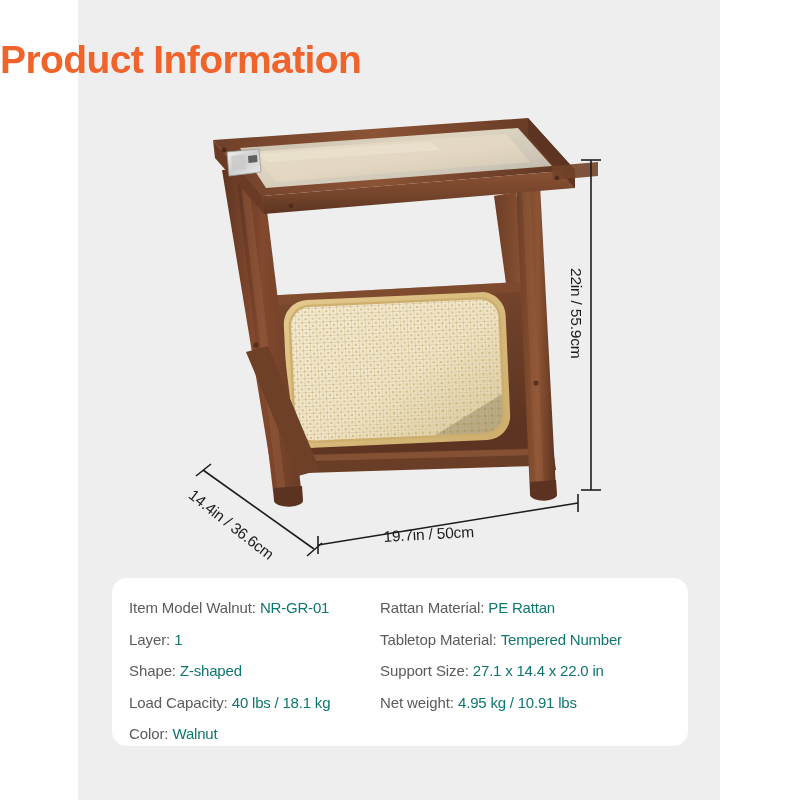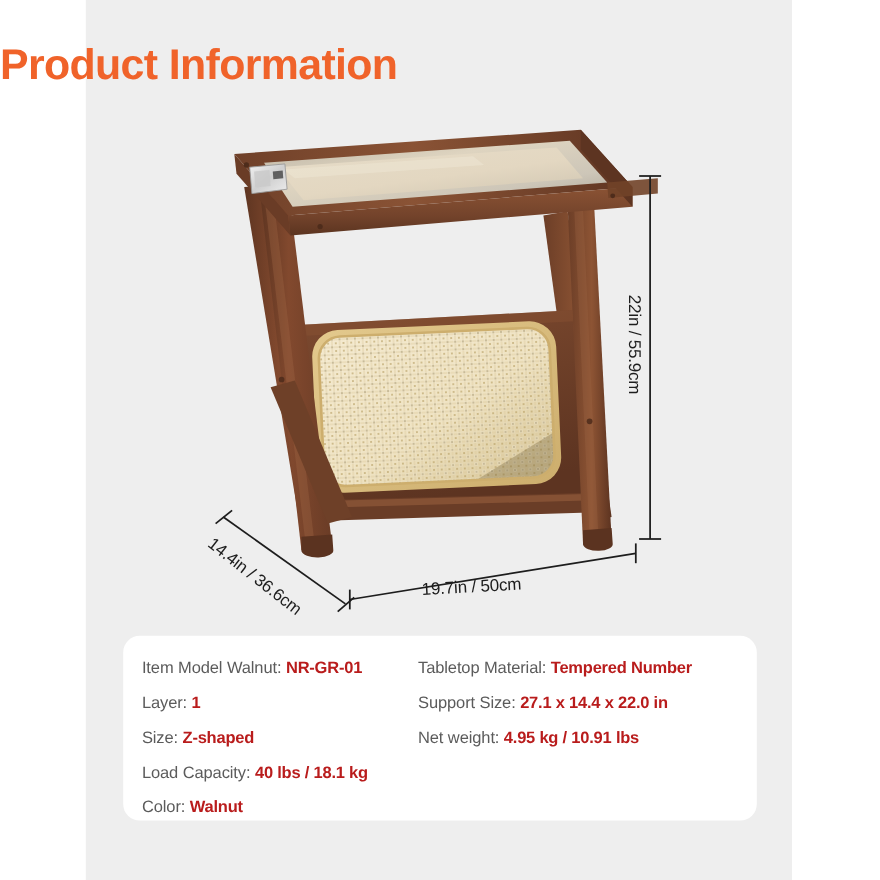--- a/index.html
+++ b/index.html
@@ -103,22 +103,22 @@
 
   .spec-row {
     height: 31.5px;
     line-height: 31.5px;
     font-size: 15px;
     color: #5b5b5b;
     white-space: nowrap;
     letter-spacing: -0.1px;
   }
   .spec-row .val {
-    font-weight: bold;
-    color: #b91c1c;
+    font-weight: normal;
+    color: #0f766e;
     letter-spacing: -0.2px;
   }
 </style>
 </head>
 <body>
 
 <div id="page">
 
   <div id="canvas"></div>
 
@@ -299,35 +299,39 @@
     <div class="spec-col" id="spec-col-left">
       <div class="spec-row">
         <span>Item Model Walnut:</span>
         <span class="val"> NR-GR-01</span>
       </div>
       <div class="spec-row">
         <span>Layer:</span>
         <span class="val"> 1</span>
       </div>
       <div class="spec-row">
-        <span>Size:</span>
+        <span>Shape:</span>
         <span class="val"> Z-shaped</span>
       </div>
       <div class="spec-row">
         <span>Load Capacity:</span>
         <span class="val"> 40 lbs / 18.1 kg</span>
       </div>
       <div class="spec-row">
         <span>Color:</span>
         <span class="val"> Walnut</span>
       </div>
     </div>
 
     <div class="spec-col" id="spec-col-right">
       <div class="spec-row">
+        <span>Rattan Material:</span>
+        <span class="val"> PE Rattan</span>
+      </div>
+      <div class="spec-row">
         <span>Tabletop Material:</span>
         <span class="val"> Tempered Number</span>
       </div>
       <div class="spec-row">
         <span>Support Size:</span>
         <span class="val"> 27.1 x 14.4 x 22.0 in</span>
       </div>
       <div class="spec-row">
         <span>Net weight:</span>
         <span class="val"> 4.95 kg / 10.91 lbs</span>

